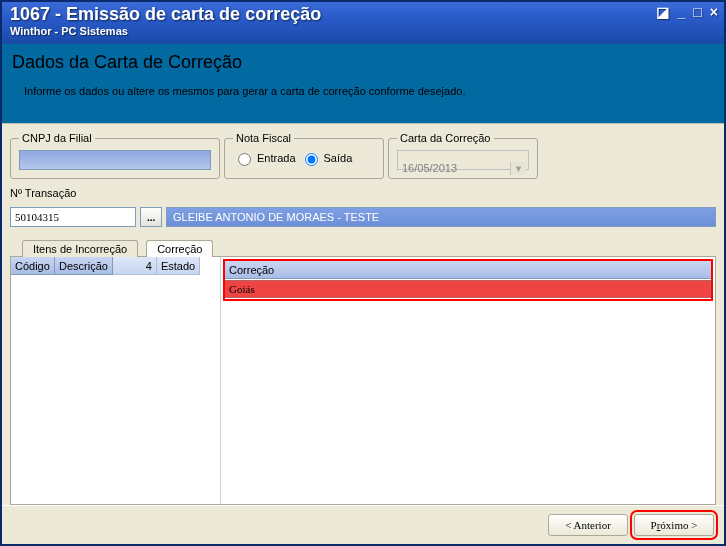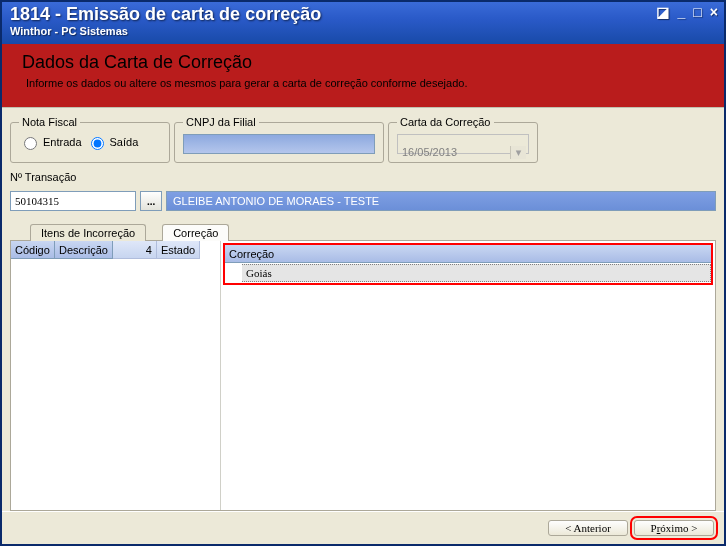--- a/index.html
+++ b/index.html
@@ -48,32 +48,32 @@
     align-items: center;
   }
   .win-controls span {
     font-size: 14px;
     font-weight: bold;
     cursor: pointer;
     color: #fff;
     text-shadow: 1px 1px 1px rgba(0,0,0,0.5);
   }
   .header-pane {
-    background: #b91c1c;
-    padding: 8px 10px 14px 20px;
+    background: #0369a1;
+    padding: 8px 10px 14px 10px;
     border-bottom: 1px solid #c0c0b0;
   }
   .header-pane h1 {
     margin: 0 0 4px 0;
     font-size: 18px;
     font-weight: normal;
     font-family: "Segoe UI", Tahoma, sans-serif;
   }
   .header-pane p {
-    margin: 4px;
+    margin: 12px;
     font-size: 11px;
   }
   .form-area {
     padding: 8px 8px 4px 8px;
     flex: 0 0 auto;
   }
   .row-groups {
     display: flex;
     gap: 4px;
     margin-bottom: 8px;
@@ -152,22 +152,22 @@
   }
   .tabs-wrap {
     margin: 8px 8px 0 8px;
     flex: 1 1 auto;
     display: flex;
     flex-direction: column;
     min-height: 0;
   }
   .tab-strip {
     display: flex;
-    gap: 16px;
-    margin-left: 20px;
+    gap: 8px;
+    margin-left: 12px;
   }
   .tab {
     background: #ece9d8;
     border: 1px solid #aca899;
     border-bottom: none;
     padding: 2px 10px;
     font-size: 11px;
     border-radius: 3px 3px 0 0;
     position: relative;
     top: 1px;
@@ -242,93 +242,92 @@
   .corr-input {
     flex: 1;
     display: flex;
     align-items: center;
   }
   .corr-input input {
     width: 100%;
     height: 18px;
     border: 1px dotted #808080;
     border-left: none;
-    background: #e5e5e5;
+    background: #ef4444;
     font: 11px Tahoma;
     padding: 1px 4px;
-    margin-left: 17px;
   }
   .footer-bar {
     border-top: 1px solid #fff;
     background: #ece9d8;
     padding: 8px 10px;
     display: flex;
     justify-content: flex-end;
     gap: 6px;
     align-items: center;
   }
   .btn {
     min-width: 80px;
-    height: 16px;
+    height: 22px;
     border: 1px solid #aca899;
     background: linear-gradient(to bottom,#fefefe,#ece9d8);
     font: 11px Tahoma;
     padding: 0 8px;
     cursor: pointer;
     border-radius: 3px;
   }
   .btn u { text-decoration: underline; }
   .btn-highlight {
     outline: 2px solid #ff0000;
     outline-offset: 2px;
   }
 </style>
 </head>
 <body>
 
 <div class="window">
 
   <div class="titlebar">
-    <div class="title">1814 - Emissão de carta de correção</div>
+    <div class="title">1067 - Emissão de carta de correção</div>
     <div class="subtitle">Winthor - PC Sistemas</div>
     <div class="win-controls">
       <span>◪</span>
       <span>_</span>
       <span>□</span>
       <span>×</span>
     </div>
   </div>
 
   <div class="header-pane">
     <h1>Dados da Carta de Correção</h1>
     <p>Informe os dados ou altere os mesmos para gerar a carta de correção conforme desejado.</p>
   </div>
 
   <div class="form-area">
     <div class="row-groups">
+
+      <fieldset class="group g-cnpj">
+        <legend>CNPJ da Filial</legend>
+        <input class="text" type="text" value="" style="">
+      </fieldset>
 
       <fieldset class="group g-nota">
         <legend>Nota Fiscal</legend>
         <div class="radio-row">
           <label>
             <input type="radio" name="nf" style="">
             <span>Entrada</span>
           </label>
           <label>
             <input type="radio" name="nf" checked="" style="">
             <span>Saída</span>
           </label>
         </div>
       </fieldset>
 
-      <fieldset class="group g-cnpj">
-        <legend>CNPJ da Filial</legend>
-        <input class="text" type="text" value="" style="">
-      </fieldset>
-
       <fieldset class="group g-data">
         <legend>Carta da Correção</legend>
         <div class="date-disabled">
           <span>16/05/2013</span>
           <span class="drop">▾</span>
         </div>
       </fieldset>
     </div>
 
     <div class="row-trans">

